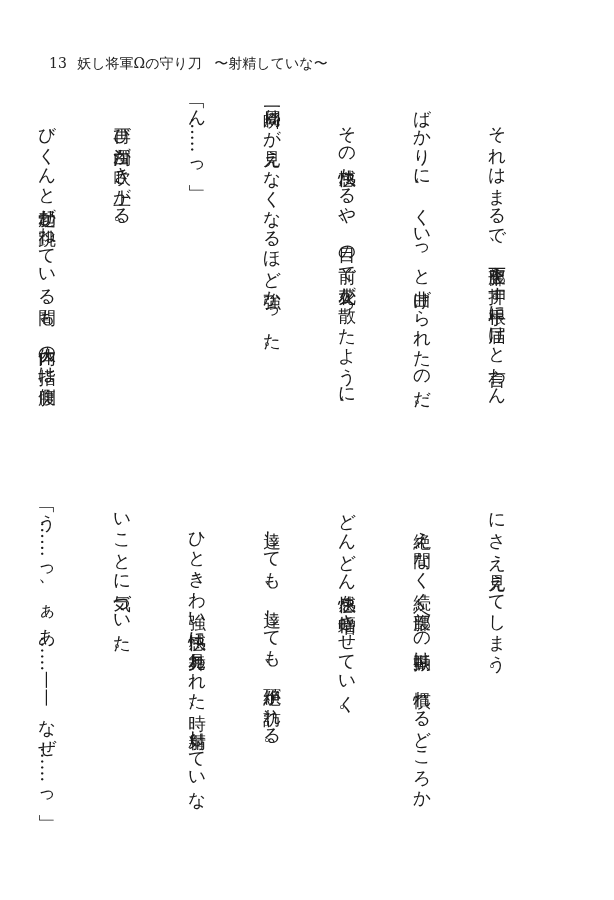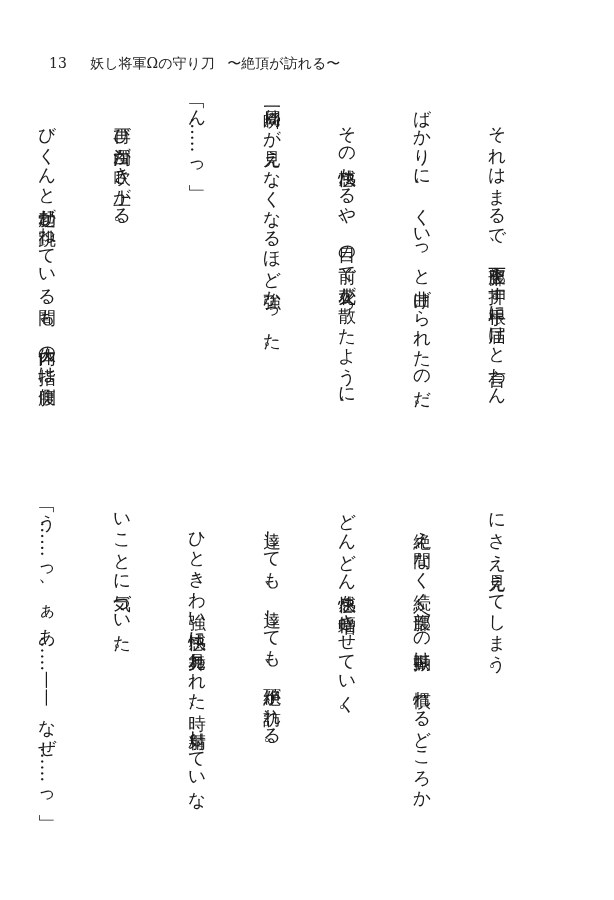--- a/index.html
+++ b/index.html
@@ -18,21 +18,21 @@
     .page-header {
       position: absolute;
       left: 49px;
       top: 55px;
       font-size: 14px;
       letter-spacing: 0px;
       color: #222;
       white-space: nowrap;
     }
     .page-header .page-number {
-      margin-right: 19px;
+      margin-right: 6px;
     }
     .page-header .series-sep {
       margin-left: 8px;
     }
     .text-block {
       position: absolute;
       writing-mode: vertical-rl;
       -webkit-writing-mode: vertical-rl;
       font-size: 17.7px;
       line-height: 25px;
@@ -53,21 +53,21 @@
     .line {
       display: block;
     }
   </style>
 </head>
 <body>
 
 <div class="page-header">
   <span class="page-number">13</span>
   <span class="book-title">妖し将軍Ωの守り刀</span>
-  <span class="series-sep">〜絶頂が訪れる〜</span>
+  <span class="series-sep">〜射精していな〜</span>
 </div>
 
 <div class="text-block block-upper">
   <span class="line">　それはまるで、下腹部を押す手根に届けと言わん</span>
   <span class="line">ばかりに、くいっと曲げられたのだ。</span>
   <span class="line">　その快感たるや、目の前で火花が散ったように、</span>
   <span class="line">一瞬周りが見えなくなるほど強かった。</span>
   <span class="line">「ん……っ」</span>
   <span class="line">　再び白濁が吹き上がる。</span>
   <span class="line">　びくんと勃起が跳ねている間も、体内の指は腹側</span>

